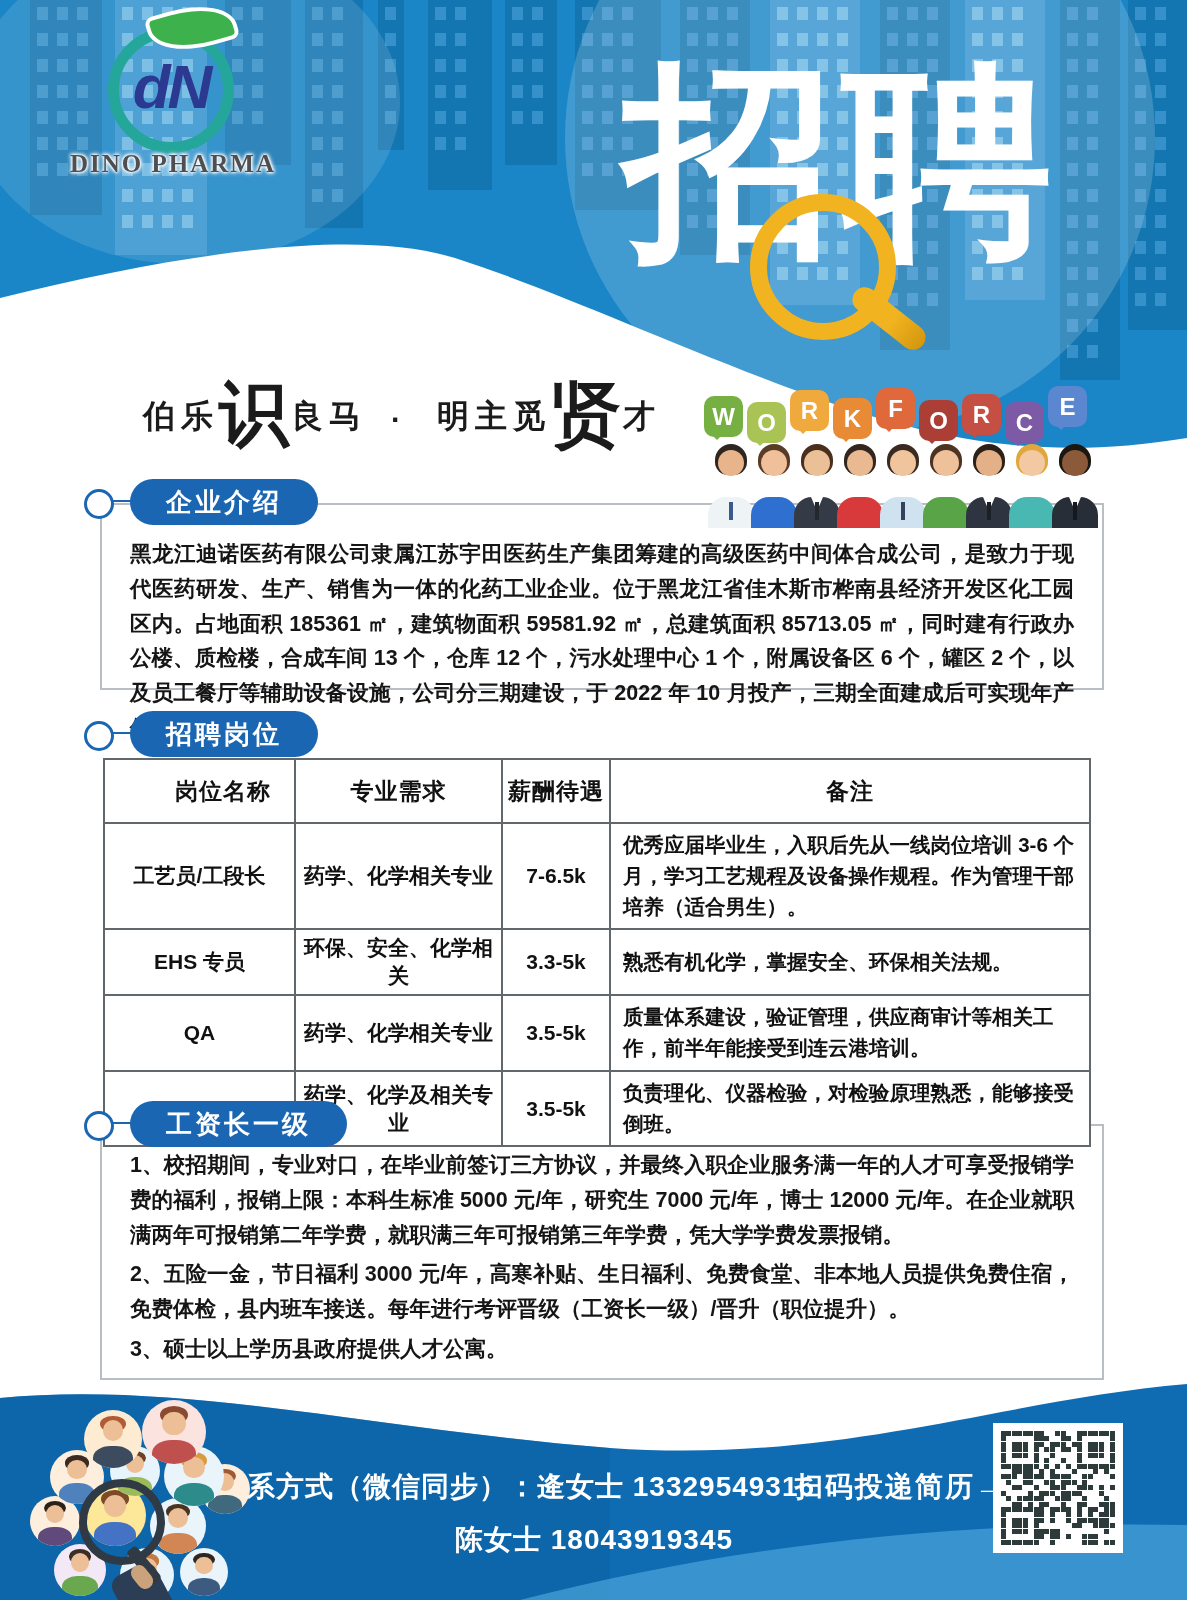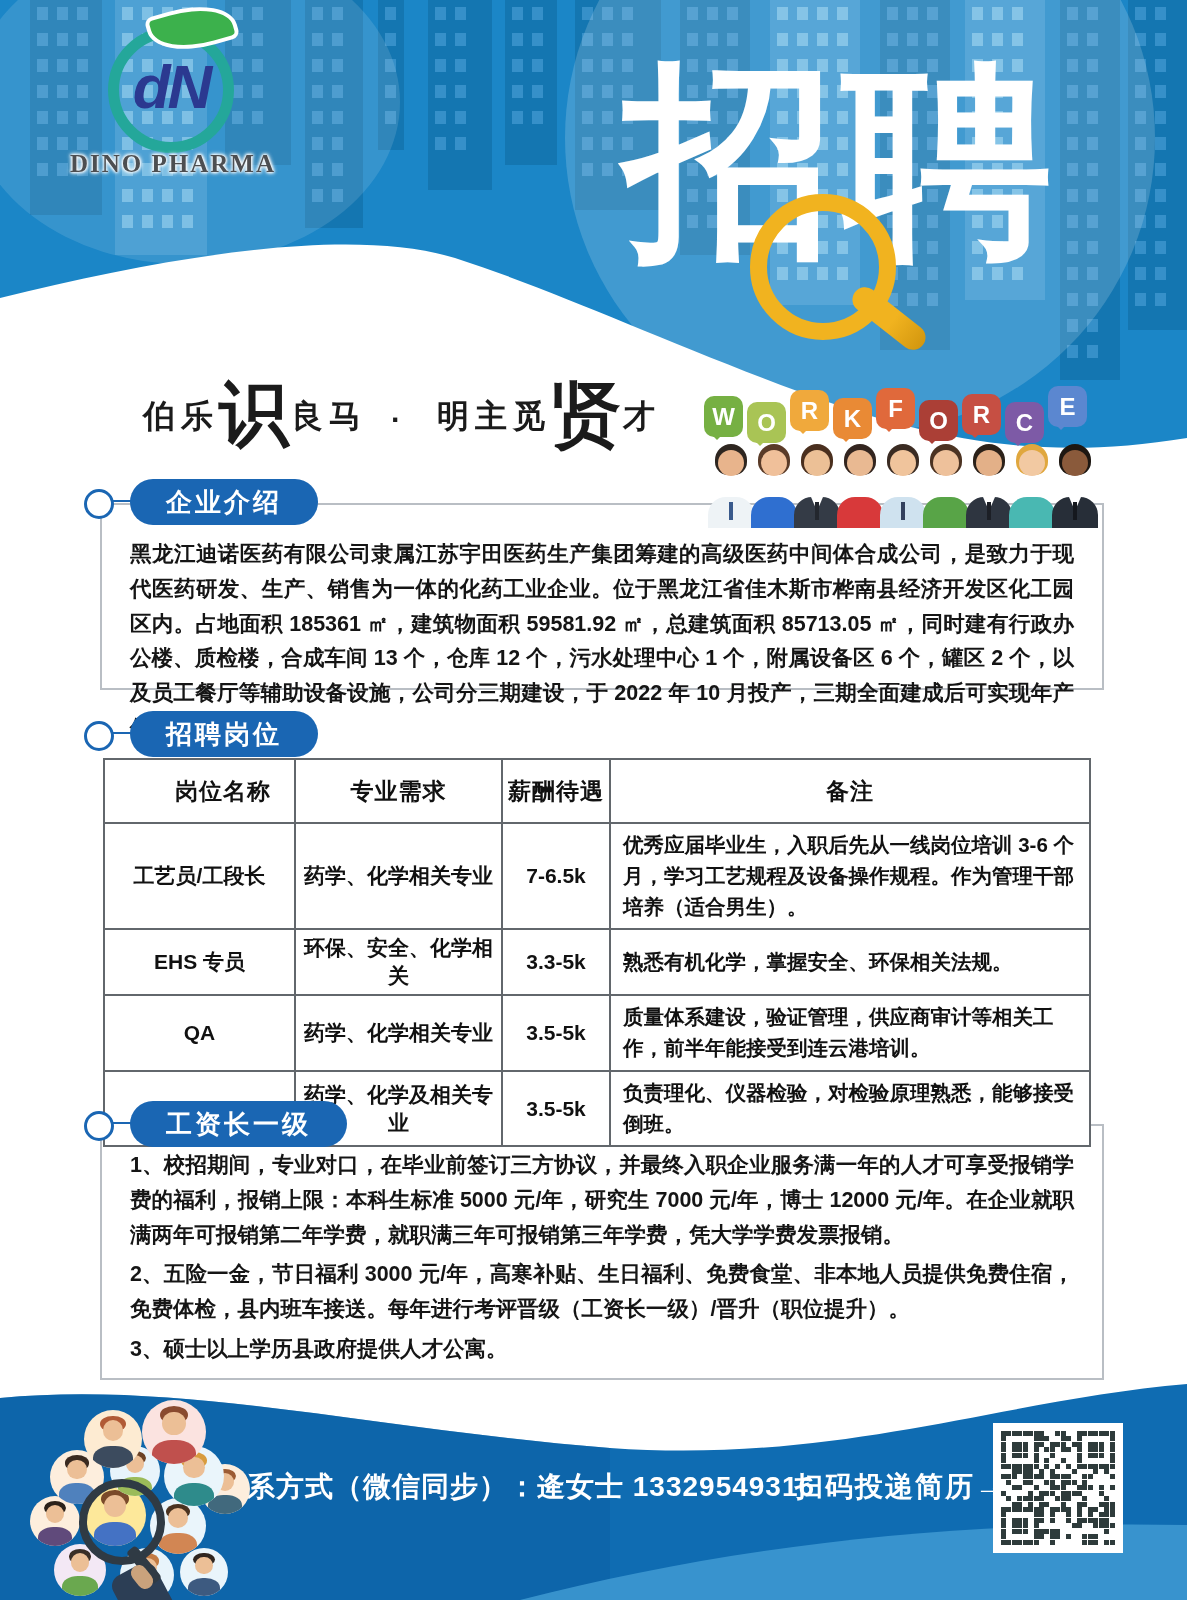--- a/index.html
+++ b/index.html
@@ -603,20 +603,21 @@
     </div>
 
   <svg id="footerDecor" width="1187" height="230" viewBox="0 0 230 -230 1187 230" preserveAspectRatio="none">
     <path d="M0,28 C180,10 380,60 610,78 C840,94 1000,30 1187,14 L1187,230 L0,230 Z" fill="#0f6cb2" transform="translate(0,0)"></path>
     <path d="M0,28 C180,10 380,60 610,78 L610,230 L0,230 Z" fill="#0a5d9f" opacity="0.45"></path>
     <path d="M520,230 C720,178 950,150 1187,155 L1187,230 Z" fill="#3f9ad2" opacity="0.85"></path>
   </svg>
 
   <div class="contact-line1"><span>联系方式（微信同步）：</span><span>逄女士 13329549316</span></div>
   <div class="scan-hint">扫码投递简历→</div>
+  <div class="contact-line2">陈女士 18043919345</div>
 
   <div class="qr">
       <div id="qrGrid">
         <div class="m" style="left: 0px; top: 0px; width: 4.99429px; height: 4.99429px;"></div>
         <div class="m" style="left: 5.42857px; top: 0px; width: 4.99429px; height: 4.99429px;"></div>
         <div class="m" style="left: 10.8571px; top: 0px; width: 4.99429px; height: 4.99429px;"></div>
         <div class="m" style="left: 16.2857px; top: 0px; width: 4.99429px; height: 4.99429px;"></div>
         <div class="m" style="left: 21.7143px; top: 0px; width: 4.99429px; height: 4.99429px;"></div>
         <div class="m" style="left: 27.1429px; top: 0px; width: 4.99429px; height: 4.99429px;"></div>
         <div class="m" style="left: 32.5714px; top: 0px; width: 4.99429px; height: 4.99429px;"></div>

